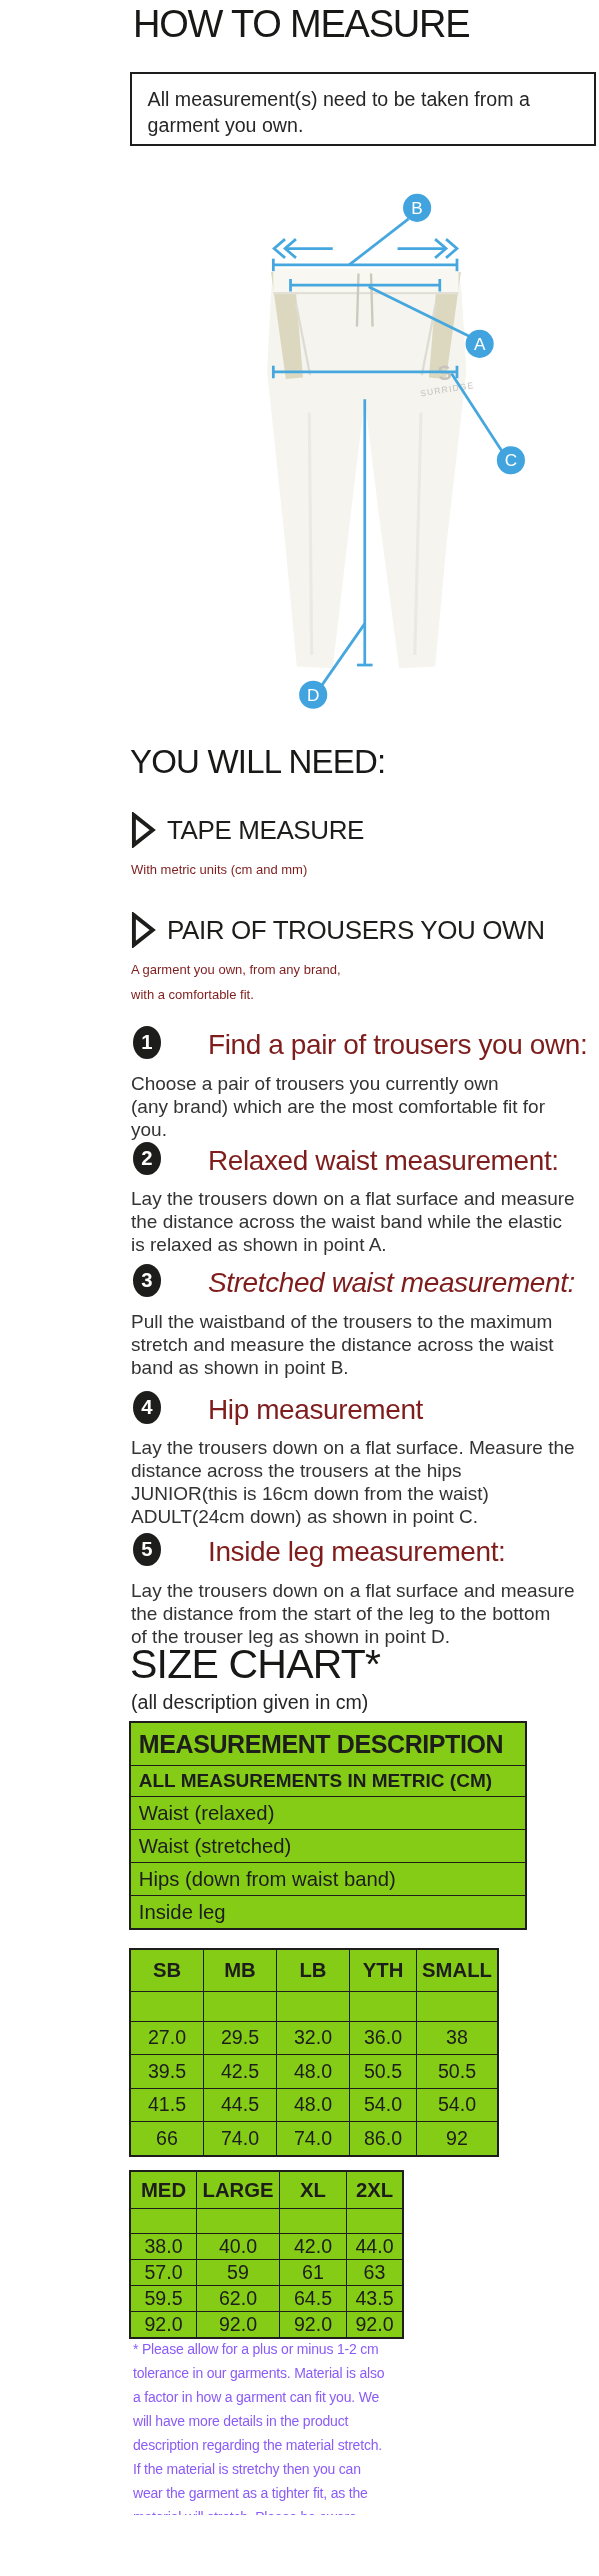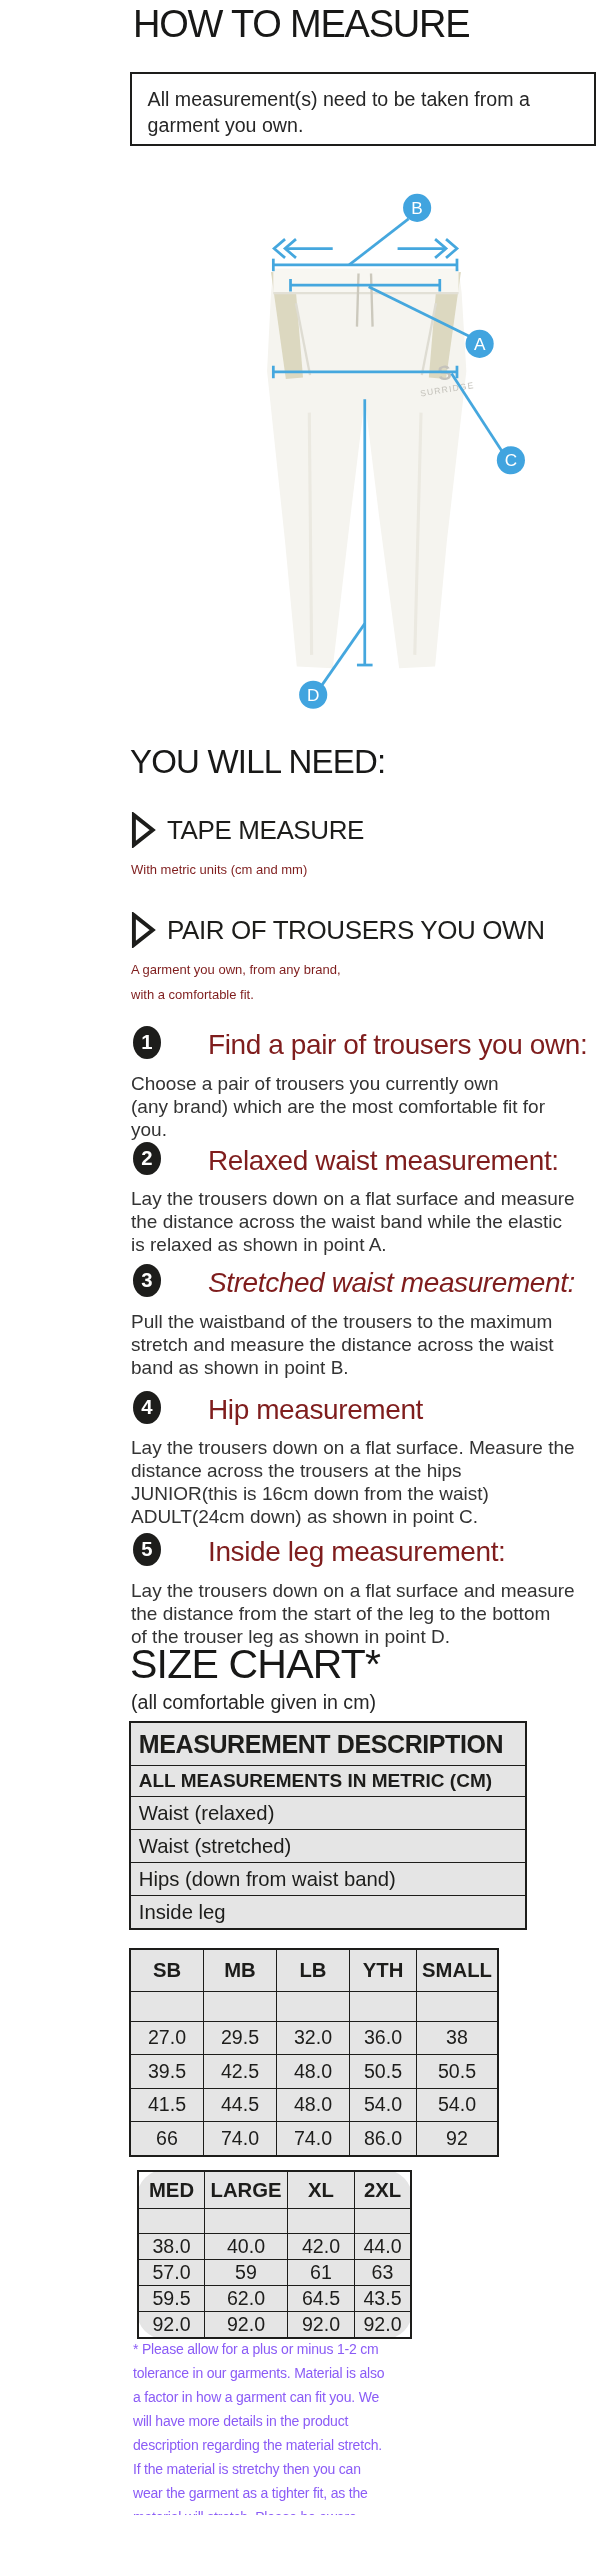--- a/index.html
+++ b/index.html
@@ -11,21 +11,21 @@
   .notice-text{margin:11.7px 0 0 15.6px;font-size:19.6px;line-height:26.6px;white-space:pre-line;color:#262626;width:426px;}
   .section-title{font-size:33px;letter-spacing:-0.8px;color:#181817;white-space:nowrap;}
   .big-title{font-size:41px;letter-spacing:-0.8px;color:#181817;white-space:nowrap;}
   .sub-note{font-size:19.6px;color:#262626;white-space:nowrap;}
   .need-label{font-size:26px;letter-spacing:-0.4px;color:#1d1d1b;white-space:nowrap;}
   .need-desc{font-size:13px;line-height:25px;color:#7f1d1d;white-space:pre-line;}
   .step-badge{width:28px;height:33px;background:#1d1d1b;border-radius:50%;color:#fff;
               display:flex;align-items:center;justify-content:center;font-size:20.3px;font-weight:bold;}
   .step-title{font-size:28px;letter-spacing:-0.4px;color:#7f1d1d;white-space:nowrap;margin-left:37px;}
   .step-body{font-size:19px;line-height:23px;color:#333;white-space:pre-line;width:469px;}
-  table{border-collapse:collapse;background:#e5e5e5;}
+  table{border-collapse:collapse;background:#84cc16;}
   .md-table{width:398px;border:2.3px solid #1d1d1b;}
   .md-table td{border:1.6px solid #1d1d1b;padding:0 0 0 7.8px;vertical-align:middle;}
   .md-header{height:42px;font-size:25px;font-weight:bold;letter-spacing:-0.4px;}
   .md-subheader{height:30px;font-size:19px;font-weight:bold;}
   .md-row{height:32px;font-size:20.3px;}
   .size-table{border:2.3px solid #1d1d1b;}
   .size-table td{border:1.6px solid #1d1d1b;text-align:center;vertical-align:middle;font-size:19.6px;}
   .size-table .hdr td{height:39px;font-size:20.3px;font-weight:bold;}
   .size-table .empty td{height:26.6px;}
   .t1 .data td{height:30.5px;}
@@ -151,21 +151,21 @@
 JUNIOR(this is 16cm down from the waist)
 ADULT(24cm down) as shown in point C.</div>
 
   <div class="abs step-badge" style="left:133px;top:1533px;">5</div>
   <div class="abs step-title" style="left:171px;top:1536px;">Inside leg measurement:</div>
   <div class="abs step-body" style="left:131px;top:1579px;">Lay the trousers down on a flat surface and measure
 the distance from the start of the leg to the bottom
 of the trouser leg as shown in point D.</div>
 
   <div class="abs big-title" style="left:130px;top:1641px;">SIZE CHART*</div>
-  <div class="abs sub-note" style="left:131px;top:1691px;">(all comfortable given in cm)</div>
+  <div class="abs sub-note" style="left:131px;top:1691px;">(all description given in cm)</div>
 
   <table class="abs md-table" style="left:129px;top:1721px;">
     <tbody>
         <tr>
           <td class="md-header">MEASUREMENT DESCRIPTION</td>
         </tr>
     <tr>
           <td class="md-subheader">ALL MEASUREMENTS IN METRIC (CM)</td>
         </tr>
     <tr>
@@ -223,21 +223,21 @@
     <tr class="data">
       <td>66</td>
       <td>74.0</td>
       <td>74.0</td>
       <td>86.0</td>
       <td>92</td>
     </tr>
   </tbody>
     </table>
 
-  <table class="abs size-table t2" style="left:137px;top:2170px;border-radius:27px;">
+  <table class="abs size-table t2" style="left:129px;top:2170px;">
     <tbody>
         <tr class="hdr">
       <td style="width:63px;">MED</td>
       <td style="width:80px;">LARGE</td>
       <td style="width:64px;">XL</td>
       <td style="width:53px;">2XL</td>
     </tr>
     <tr class="empty">
           <td></td>
           <td></td>

